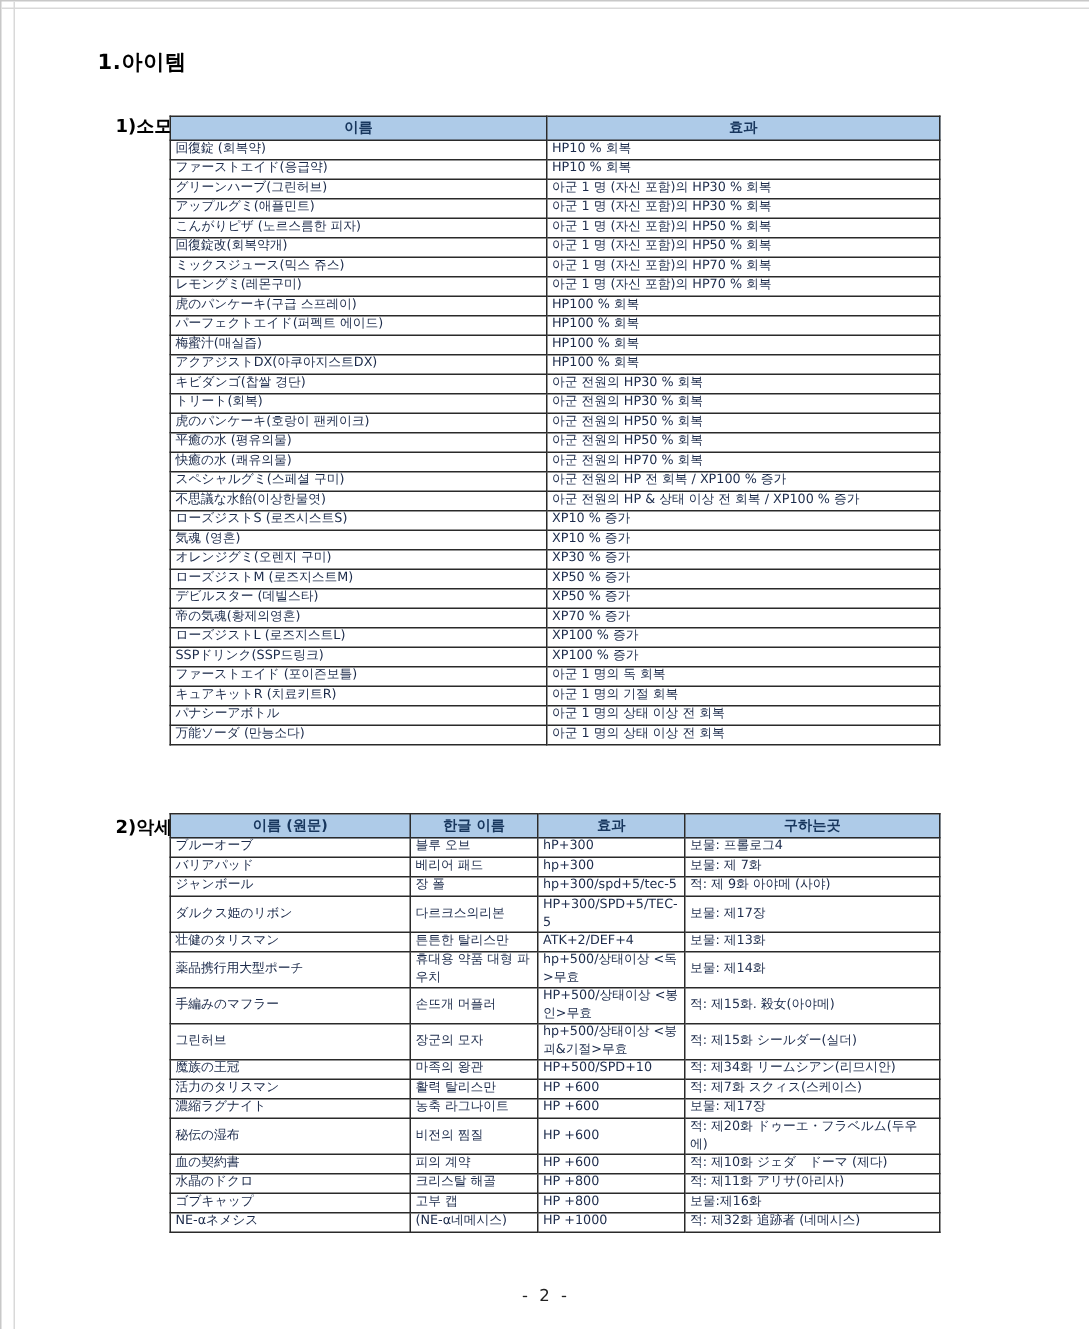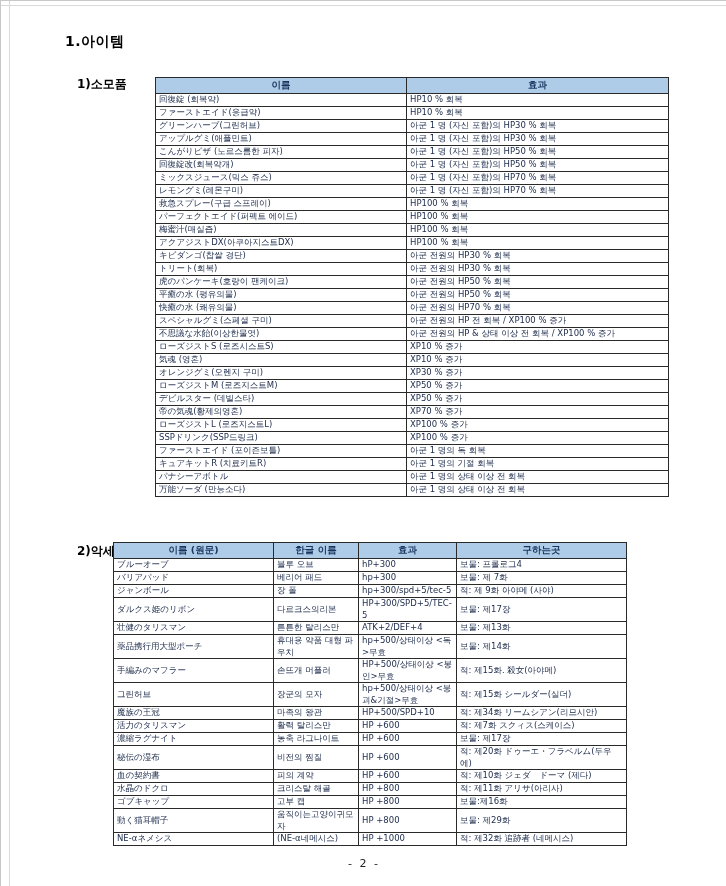--- a/index.html
+++ b/index.html
@@ -15,21 +15,21 @@
   .sec-title {
     position:absolute; left:64px; top:32px;
     font-size:14px; font-weight:bold; color:#000;
     letter-spacing:0.5px;
   }
   .sub-title { position:absolute; left:76px; font-size:12px; font-weight:bold; color:#000;margin-top:21px; }
   #sub1 { top:54px; }
   #sub2 { top:521px; }
 
   table { border-collapse:collapse; table-layout:fixed; position:absolute; left:112px; }
-  #consumables { top:76px; width:513px;margin-left:42px; }
+  #consumables { top:76px; width:513px; }
   #accessories { top:541px; width:513px; }
 
   th {
     background:#aecbe8; border:1px solid #2a2a2a; color:#17365d;
     font-size:9.5px; font-weight:bold; text-align:center; height:14px; padding:1px 2px;
   }
   td {
     border:1px solid #2a2a2a; color:#1b2a4a;
     font-size:8.5px; line-height:11.5px; height:13px;
     padding:0 3px; text-align:left; vertical-align:middle;
@@ -88,21 +88,21 @@
         </tr>
         <tr>
           <td>ミックスジュース(믹스 쥬스)</td>
           <td>아군 1 명 (자신 포함)의 HP70 % 회복</td>
         </tr>
         <tr>
           <td>レモングミ(레몬구미)</td>
           <td>아군 1 명 (자신 포함)의 HP70 % 회복</td>
         </tr>
         <tr>
-          <td>救急スプレー(구급 스프레이)</td>
+          <td>虎のパンケーキ(구급 스프레이)</td>
           <td>HP100 % 회복</td>
         </tr>
         <tr>
           <td>パーフェクトエイド(퍼펙트 에이드)</td>
           <td>HP100 % 회복</td>
         </tr>
         <tr>
           <td>梅蜜汁(매실즙)</td>
           <td>HP100 % 회복</td>
         </tr>
@@ -291,26 +291,20 @@
           <td>HP +800</td>
           <td>적: 제11화 アリサ(아리사)</td>
         </tr>
         <tr>
           <td>ゴブキャップ</td>
           <td>고부 캡</td>
           <td>HP +800</td>
           <td>보물:제16화</td>
         </tr>
         <tr>
-          <td>動く猫耳帽子</td>
-          <td>움직이는고양이귀모자</td>
-          <td>HP +800</td>
-          <td>보물: 제29화</td>
-        </tr>
-        <tr>
           <td>NE-αネメシス</td>
           <td>(NE-α네메시스)</td>
           <td>HP +1000</td>
           <td>적: 제32화 追跡者 (네메시스)</td>
         </tr>
       </tbody>
   </table>
 
   <div class="pagenum">- 2 -</div>
 </div>

